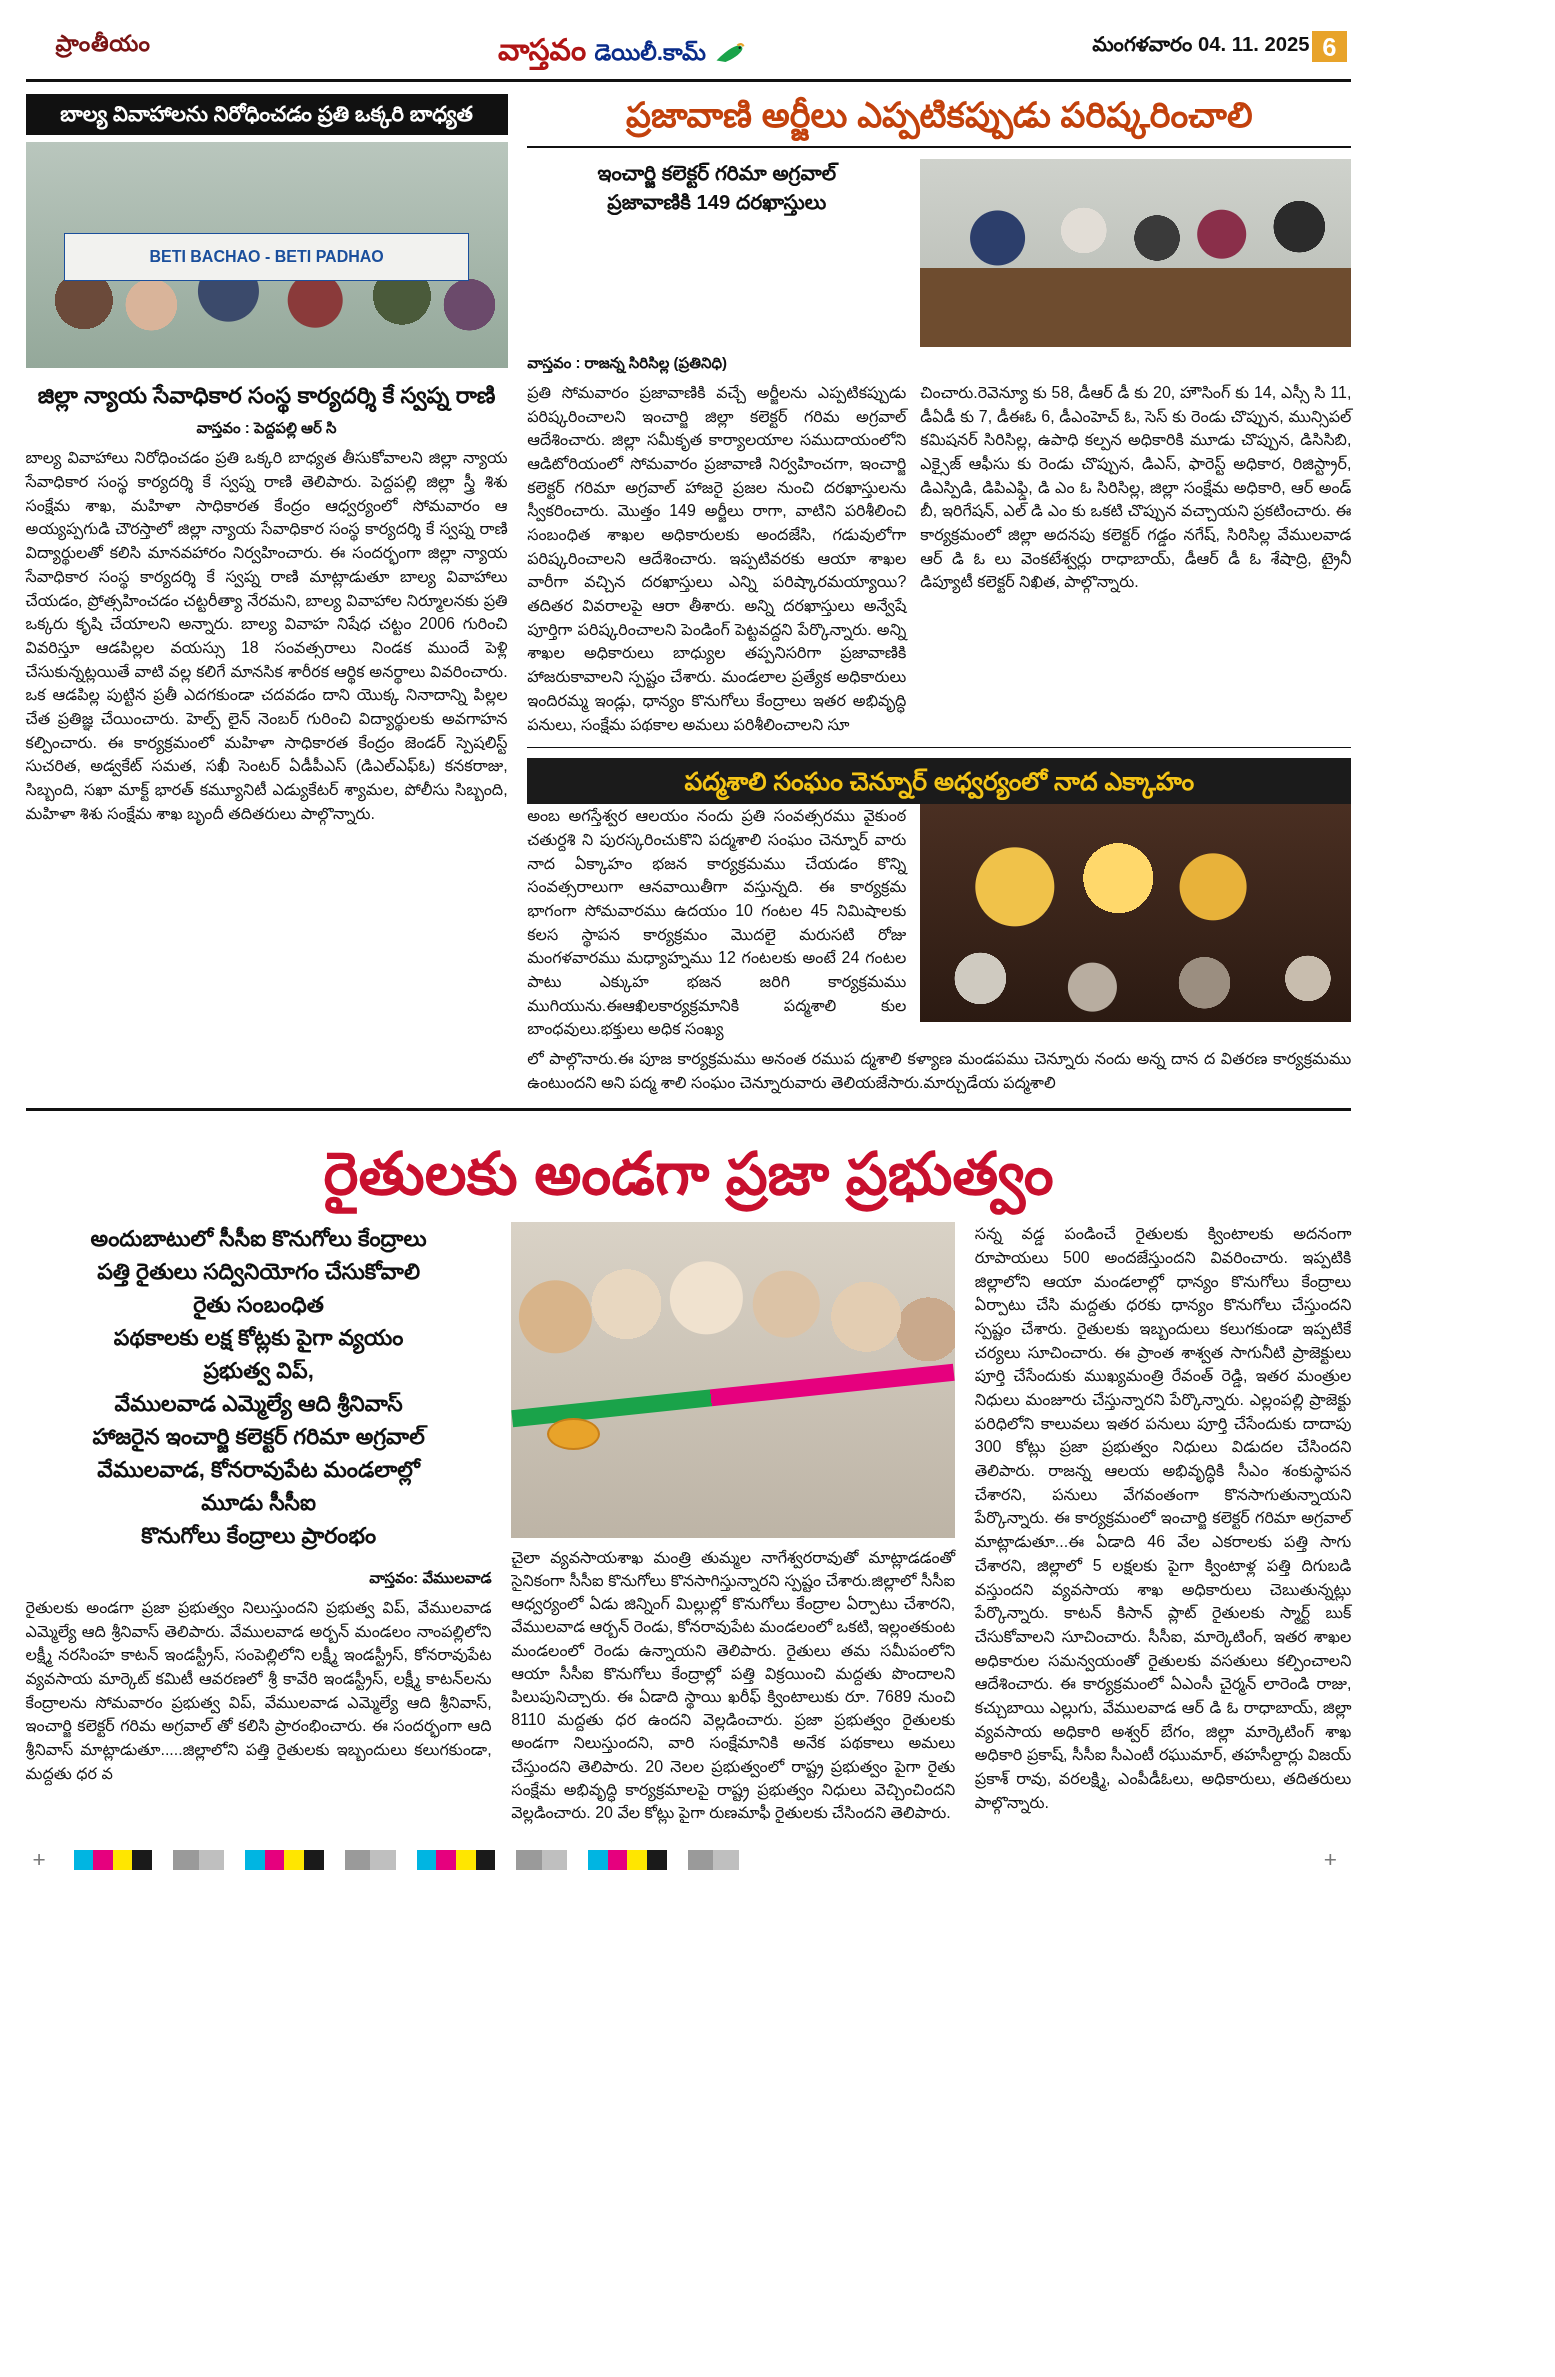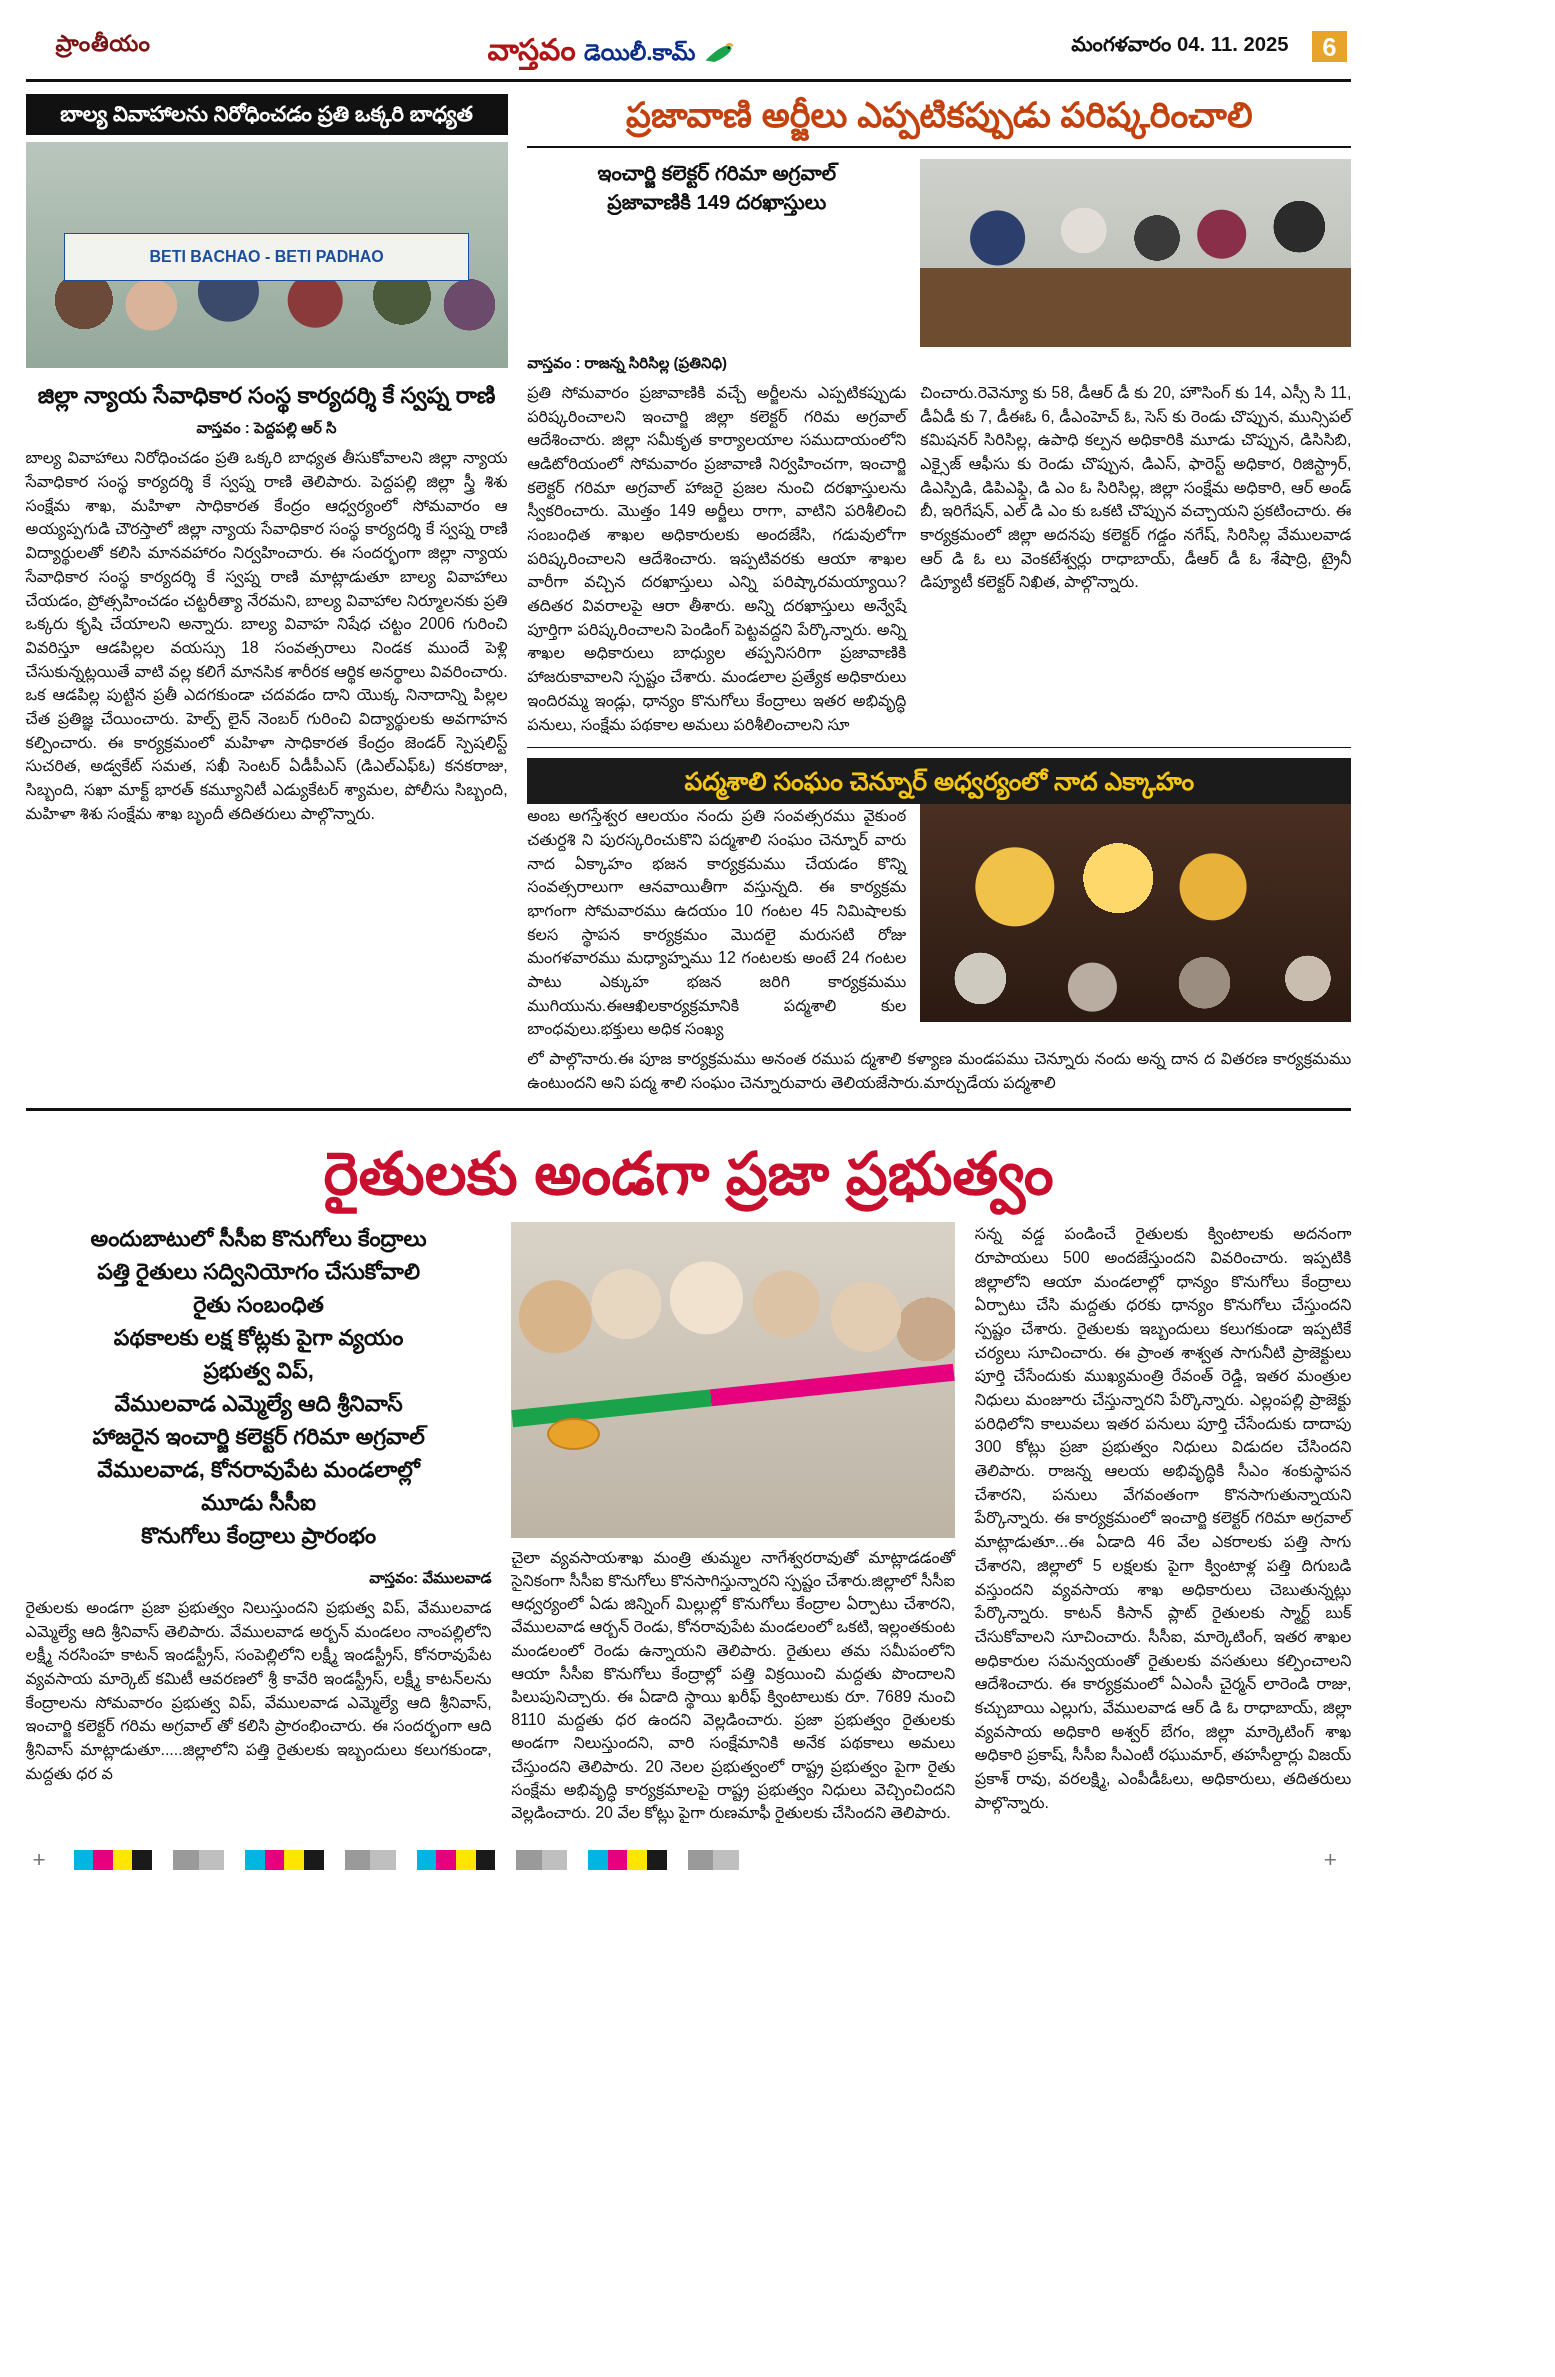--- a/index.html
+++ b/index.html
@@ -48,21 +48,21 @@
   }
   .mh-logo .sub { color:#0a2c8a; font-size: 22.6px; }
   .bird {
     width: 30px; height: 25.6px;
     position: relative;
   }
   .bird svg { display:block; }
   .mh-right {
     display: flex;
     align-items: center;
-    gap: 23px;
+    gap: 2px;
     padding-right: 4.5px;
     text-align: center;
   }
   .mh-date {
     font-size: 20.3px;
     font-weight: bold;
     color: #111;
   }
   .pageno {
     background: #e8a32a;

